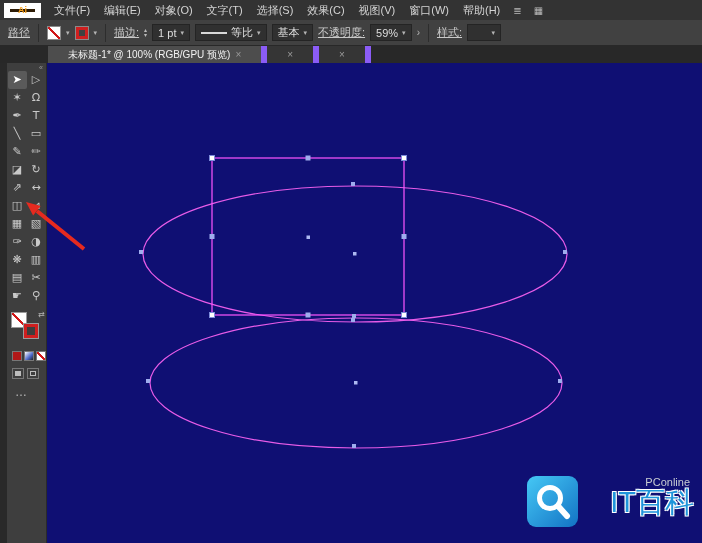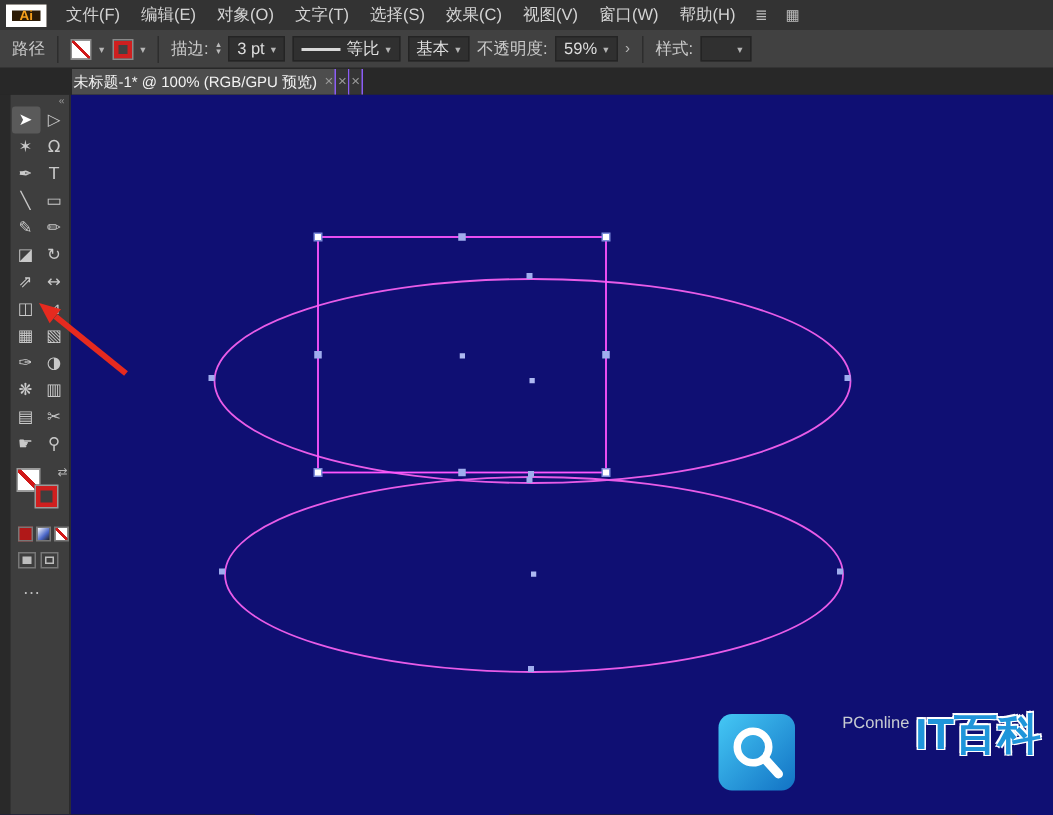--- a/index.html
+++ b/index.html
@@ -3,49 +3,49 @@
 <meta charset="utf-8">
 <style>
   * { margin:0; padding:0; box-sizing:border-box; }
   html,body { width:702px; height:543px; overflow:hidden; background:#262626;
               font-family:"Liberation Sans","DejaVu Sans",sans-serif; }
   #window { position:relative; width:702px; height:543px; }
 
   
   #menubar { position:absolute; top:0; left:0; right:0; height:20px; background:#333333;
              display:flex; align-items:center; color:#d4d4d4; font-size:11px; z-index:10; }
-  .ai-logo { width:27px; height:15px; margin:0 6px 0 4px; background:#2d1c06;
-             border:4px solid #ffffff; color:#f7a01c; font-weight:bold; font-size:9px;
+  .ai-logo { width:37px; height:15px; margin:0 6px 0 4px; background:#2d1c06;
+             border:6px solid #ffffff; color:#f7a01c; font-weight:bold; font-size:9px;
              display:flex; align-items:center; justify-content:center; }
   .menu-item { padding:0 7px; line-height:20px; cursor:default; white-space:nowrap; }
   .menu-icon { padding:0 6px; font-size:10px; color:#bdbdbd; }
 
   
   #controlbar { position:absolute; top:20px; left:0; right:0; height:26px; background:#414141;
                 border-bottom:1px solid #282828; display:flex; align-items:center; gap:5px;
                 padding-left:8px; font-size:11px; color:#c9c9c9; z-index:10; }
-  .cb-label { white-space:nowrap; }
+  .cb-label { white-space:nowrap;text-decoration:underline; }
   .swatch { width:14px; height:14px; border:1px solid #8a8a8a; background:#fff; }
   .swatch.fill-none { background:linear-gradient(to top right,#fff 44%,#d01818 44%,#d01818 56%,#fff 56%); }
   .swatch.stroke-red { background:#414141; box-shadow:inset 0 0 0 3px #cf1f1f; }
   .caret { font-size:7px; color:#b5b5b5; }
   .cb-sep { width:1px; height:18px; background:#2d2d2d; margin:0 3px; }
   .stepper { display:flex; flex-direction:column; line-height:5px; font-size:6px; color:#bbb; }
   .dropdown { background:#303030; border:1px solid #242424; height:17px; display:flex;
               align-items:center; gap:4px; padding:0 5px; color:#dedede; white-space:nowrap; }
   .profile-line { display:inline-block; width:26px; height:2px; background:#d8d8d8; }
   .style-swatch { width:34px; justify-content:flex-end; }
   .chev { color:#b5b5b5; font-size:10px; }
 
   
   #tabbar { position:absolute; top:46px; left:0; right:0; height:17px; background:#282828;
             display:flex; align-items:stretch; z-index:10; }
   .tab-spacer { width:48px; background:#282828; }
-  .tab { display:flex; align-items:center; gap:5px; padding:0 1px; background:#353535;
-         color:#ababab; border-right:1px solid #8b5cf6; font-size:10px; white-space:nowrap; }
+  .tab { display:flex; align-items:center; gap:5px; padding:0 20px; background:#353535;
+         color:#ababab; border-right:6px solid #8b5cf6; font-size:10px; white-space:nowrap; }
   .tab.active { background:#4d4d4d; color:#f2f2f2; }
   .tab-close { color:#9a9a9a; font-size:10px; }
 
   
   #gutter { position:absolute; top:63px; left:0; width:7px; bottom:0; background:#292929; z-index:9; }
   #toolbar { position:absolute; top:63px; left:7px; width:40px; bottom:0; background:#3e3e3e;
              border-right:1px solid #2a2a2a; z-index:9; }
   .tb-collapse { text-align:right; color:#9a9a9a; font-size:7px; padding:1px 3px 0 0; height:8px; line-height:7px; }
   .tool-grid { display:grid; grid-template-columns:19px 19px; justify-content:center; }
   .tool { height:18px; line-height:18px; text-align:center; font-size:11px; color:#c9c9c9;
@@ -73,23 +73,23 @@
   #canvas svg { display:block; }
 
   
   #arrow-overlay { position:absolute; inset:0; z-index:40; pointer-events:none; }
 
   
   .watermark { position:absolute; right:8px; bottom:16px; display:flex; align-items:flex-start;
                gap:7px; z-index:30; }
   .wm-logo { width:51px; height:51px; border-radius:9px;
              background:linear-gradient(135deg,#45c8f5,#1272c4); position:relative; }
-  .wm-text { display:flex; flex-direction:row;margin-left:25px; }
+  .wm-text { display:flex; flex-direction:column;margin-left:25px; }
   .wm-brand { font-size:11px; color:#c8ccd2; text-align:right; padding-right:4px; }
-  .wm-title { font-size:29px; font-weight:bold; color:#1f95da; line-height:1.0;
+  .wm-title { font-size:29px; font-weight:normal; color:#1f95da; line-height:1.0;
               text-shadow:1px 1px 0 #fff,-1px -1px 0 #fff,1px -1px 0 #fff,-1px 1px 0 #fff; }
 </style>
 </head>
 <body>
 
 <div id="window">
 
   <div id="menubar">
     <div class="ai-logo">Ai</div>
     <span class="menu-item">文件(F)</span>
@@ -112,21 +112,21 @@
     <span class="caret">▾</span>
     <div class="swatch stroke-red"></div>
     <span class="caret">▾</span>
     <span class="cb-sep"></span>
     <span class="cb-label">描边:</span>
     <div class="stepper">
       <span>▴</span>
       <span>▾</span>
     </div>
     <div class="dropdown">
-      <span>3 pt</span>
+      <span>1 pt</span>
       <span class="caret">▾</span>
     </div>
     <div class="dropdown">
       <span class="profile-line"></span>
       <span>等比</span>
       <span class="caret">▾</span>
     </div>
     <div class="dropdown">
       <span>基本</span>
       <span class="caret">▾</span>

